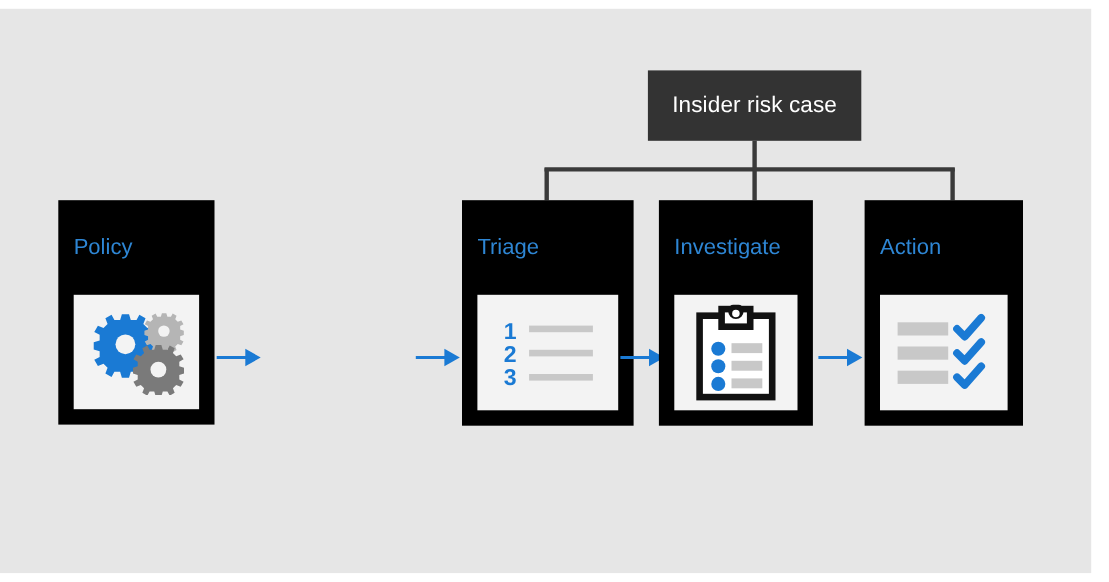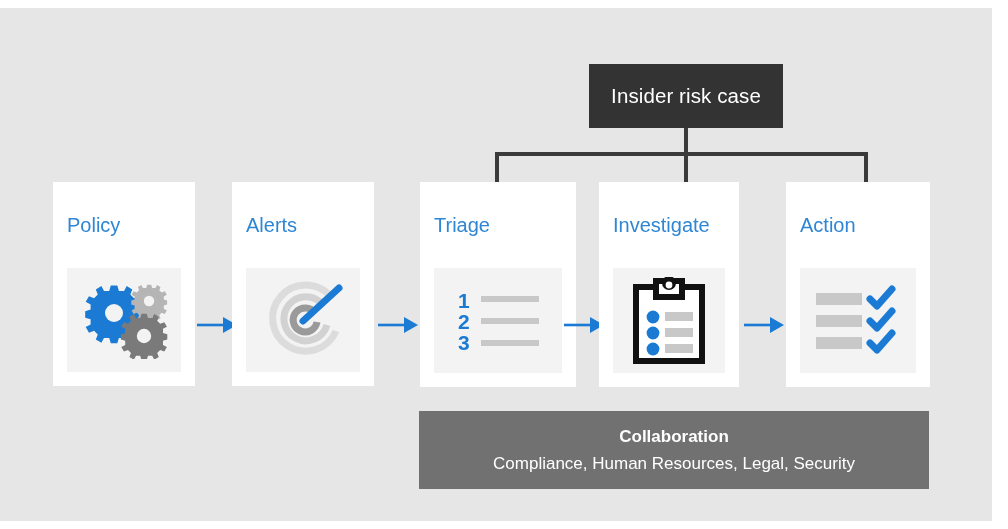--- a/index.html
+++ b/index.html
@@ -51,21 +51,21 @@
     height: 513px;
     pointer-events: none;
   }
 
   
   .card {
     position: absolute;
     top: 174px;
     width: 142px;
     height: 204px;
-    background: #ffffff;
+    background: #000000;
   }
   .card.tall {
     top: 174px;
     height: 205px;
   }
   .card-title {
     position: absolute;
     left: 14px;
     top: 32px;
     font-size: 20px;
@@ -210,35 +210,20 @@
         <circle cx="66" cy="55" r="7.2" fill="#f3f3f3"></circle>
       </svg>
     </div>
   </div>
 
   <svg class="arrow arrow-1" viewBox="0 0 44 24">
     <line x1="2" y1="12" x2="30" y2="12" stroke="#1a7ad4" stroke-width="2.6"></line>
     <polygon points="28,4 42,12 28,20" fill="#1a7ad4"></polygon>
   </svg>
 
-  <div class="card card-alerts">
-    <div class="card-title">Alerts</div>
-    <div class="card-iconbox">
-      <svg width="92" height="86" viewBox="0 0 92 86">
-
-        <path d="M 74 20 A 33 33 0 1 0 79 54" stroke="#dcdcdc" stroke-width="7" fill="none" stroke-linecap="butt"></path>
-
-        <path d="M 66 28 A 22 22 0 1 0 70 48" stroke="#d2d2d2" stroke-width="7" fill="none" stroke-linecap="butt"></path>
-
-        <path d="M 58 36 A 12 12 0 1 0 60 45" stroke="#9a9a9a" stroke-width="7" fill="none" stroke-linecap="butt"></path>
-
-        <line x1="46" y1="44" x2="82" y2="11" stroke="#1a7ad4" stroke-width="7" stroke-linecap="round"></line>
-      </svg>
-    </div>
-  </div>
 
   <svg class="arrow arrow-2" viewBox="0 0 44 24">
     <line x1="2" y1="12" x2="30" y2="12" stroke="#1a7ad4" stroke-width="2.6"></line>
     <polygon points="28,4 42,12 28,20" fill="#1a7ad4"></polygon>
   </svg>
 
   <div class="card card-triage tall">
     <div class="card-title">Triage</div>
     <div class="card-iconbox">
       <svg width="96" height="74" viewBox="0 0 96 74">
@@ -290,18 +275,14 @@
         <rect x="2" y="8" width="46" height="12" fill="#c8c8c8"></rect>
         <rect x="2" y="30" width="46" height="12" fill="#c8c8c8"></rect>
         <rect x="2" y="52" width="46" height="12" fill="#c8c8c8"></rect>
         <path d="M56 14 L63 21 L78 4" stroke="#1a7ad4" stroke-width="7" fill="none" stroke-linecap="round" stroke-linejoin="round"></path>
         <path d="M56 36 L63 43 L78 26" stroke="#1a7ad4" stroke-width="7" fill="none" stroke-linecap="round" stroke-linejoin="round"></path>
         <path d="M56 58 L63 65 L78 48" stroke="#1a7ad4" stroke-width="7" fill="none" stroke-linecap="round" stroke-linejoin="round"></path>
       </svg>
     </div>
   </div>
 
-  <div class="collab">
-    <div class="collab-title">Collaboration</div>
-    <div class="collab-sub">Compliance, Human Resources, Legal, Security</div>
-  </div>
 
 </div>
 
 </body></html>

